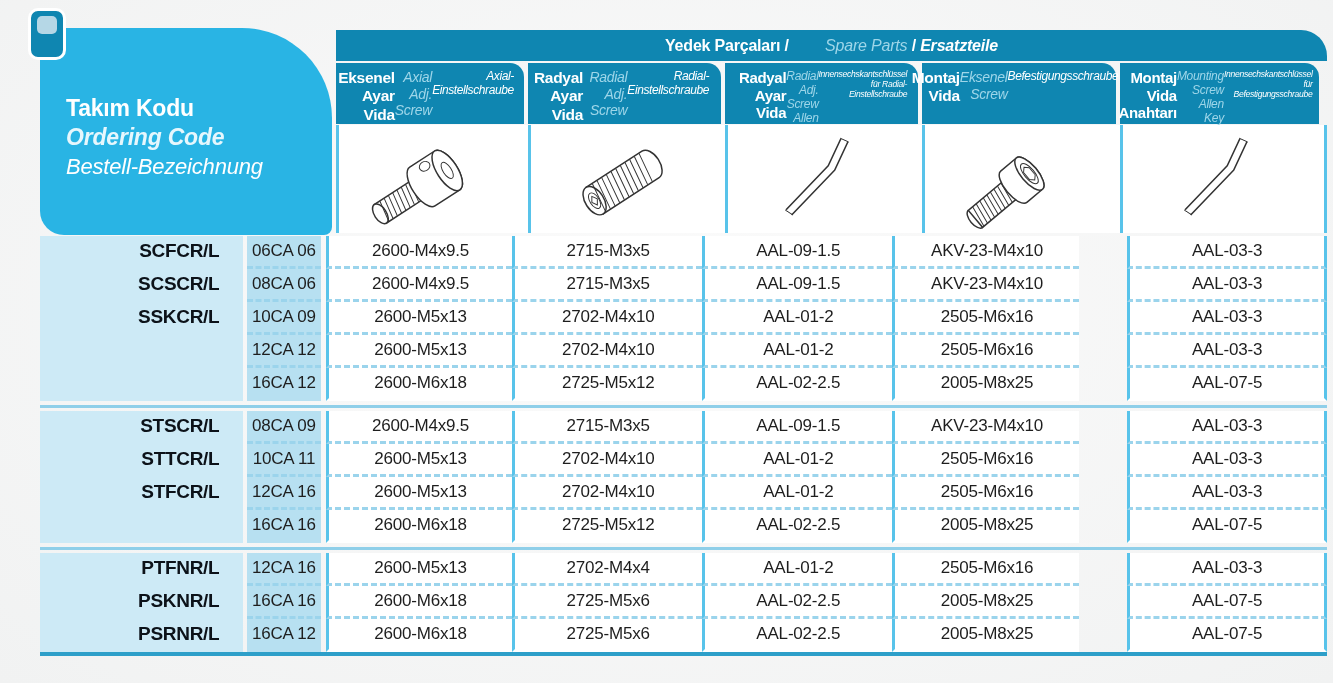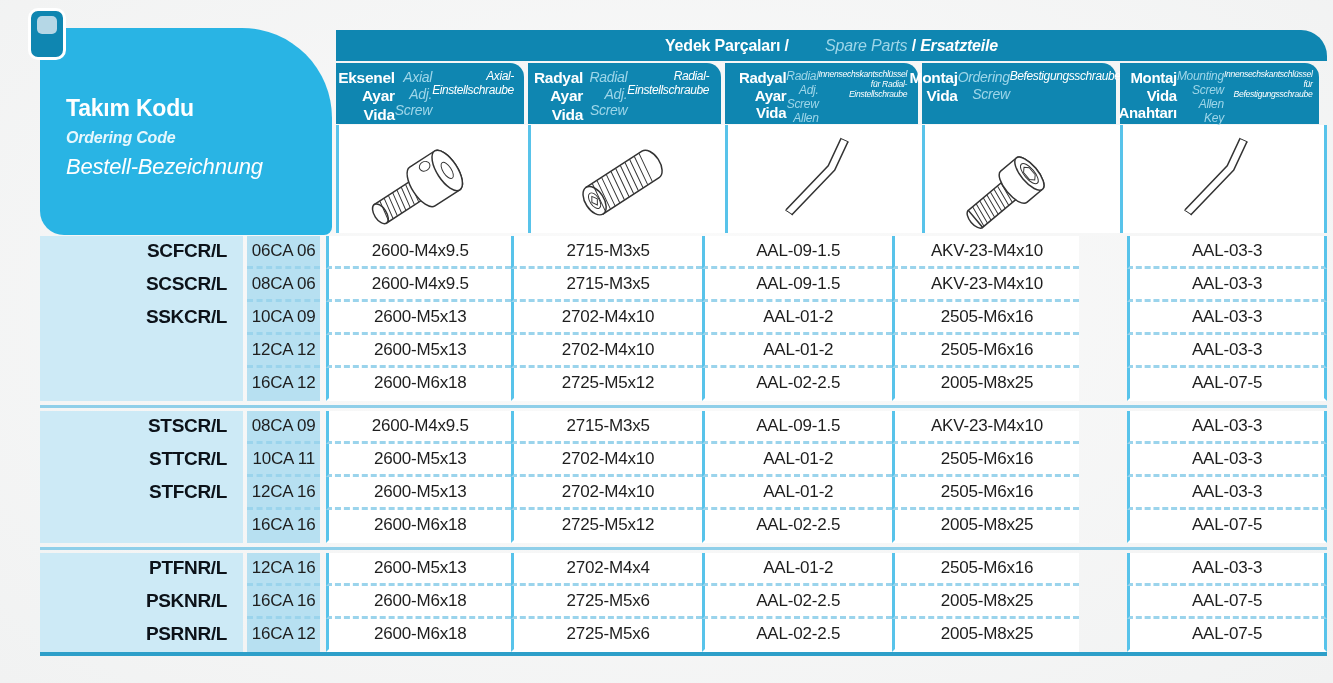--- a/index.html
+++ b/index.html
@@ -24,21 +24,21 @@
   
   .clip-tab{position:absolute;left:28px;top:8px;width:38px;height:52px;background:var(--teal);
     border:3px solid #fff;border-radius:10px;z-index:5;}
   .clip-inner{position:absolute;left:50%;top:5px;transform:translateX(-50%);width:20px;height:18px;
     background:#b5d7e6;border-radius:5px;}
 
   
   .code-box{position:absolute;left:40px;top:28px;width:292px;height:207px;background:var(--bright);
     border-radius:24px 90px 8px 24px;z-index:4;color:#fff;padding:66px 0 0 26px;}
   .cb-tr{font-size:23px;font-weight:bold;letter-spacing:-0.2px;line-height:29px;}
-  .cb-en{font-size:16px;font-weight:bold;font-style:italic;color:#e6f7fd;line-height:29px;letter-spacing:-0.2px;}
+  .cb-en{font-size:23px;font-weight:bold;font-style:italic;color:#e6f7fd;line-height:29px;letter-spacing:-0.2px;}
   .cb-de{font-size:22px;font-style:italic;line-height:29px;letter-spacing:-0.2px;}
 
   
   .band{position:absolute;left:336px;top:30px;width:991px;height:31px;background:var(--teal);
     border-radius:0 26px 0 0;display:flex;align-items:center;justify-content:center;
     font-size:16px;color:#fff;letter-spacing:-0.2px;}
   .band .tr{font-weight:600;}
   .band .sep{white-space:pre;font-weight:600;}
   .band .en{font-style:italic;color:var(--en-blue);margin-left:32px;}
   .band .de{font-style:italic;font-weight:600;}
@@ -58,21 +58,21 @@
   
   .icons{position:absolute;left:336px;top:125px;width:991px;height:108px;display:flex;}
   .icell{background:#fff;border-left:3px solid var(--vline);display:flex;align-items:center;justify-content:center;}
   .i0{width:192px}.i1{width:197px}.i2{width:197px}.i3{width:198px}.i4{width:207px;border-right:3px solid var(--vline);}
 
   
   .tbody{position:absolute;left:40px;top:236px;width:1287px;border-bottom:4px solid var(--bottomline);}
   .trow{display:flex;height:33px;}
   .cell{display:flex;align-items:center;justify-content:center;height:33px;
     font-size:17px;color:var(--ink);letter-spacing:-0.2px;border-bottom:3px solid transparent;}
-  .label-cell{width:210px;background:var(--label-bg);justify-content:flex-end;padding-right:16px;
+  .label-cell{width:210px;background:var(--label-bg);justify-content:flex-end;padding-right:24px;
     font-weight:bold;font-size:19px;color:var(--label-ink);letter-spacing:-0.3px;}
   .g4{width:4px}.g6{width:6px}
   .code-cell{width:76px;background:var(--code-bg);font-size:17px;}
   .val-cell{background:#fff;border-left:3px solid var(--vline);}
   .c0{width:192px}.c1{width:197px}.c2{width:197px}.c3{width:194px}
   .c4{width:207px;border-right:3px solid var(--vline);margin-left:48px;}
   .trow.dashed .code-cell,.trow.dashed .val-cell{border-bottom:3px dashed var(--dash);}
   .group-separator{height:10px;display:flex;align-items:center;}
   .sep-line{width:100%;height:3px;background:var(--sepline);}
 
@@ -115,21 +115,21 @@
       <div class="h-en">Radial Adj. Screw</div>
       <div class="h-de">Radial-Einstellschraube</div>
     </div>
     <div class="hcell h2 small">
       <div class="h-tr">Radyal Ayar Vida Anahtarı</div>
       <div class="h-en">Radial Adj. Screw Allen Key</div>
       <div class="h-de">Innensechskantschlüssel für Radial-Einstellschraube</div>
     </div>
     <div class="hcell h3">
       <div class="h-tr">Montaj Vida</div>
-      <div class="h-en">Ordering Screw</div>
+      <div class="h-en">Eksenel Screw</div>
       <div class="h-de">Befestigungsschraube</div>
     </div>
     <div class="hcell h4 small">
       <div class="h-tr">Montaj Vida Anahtarı</div>
       <div class="h-en">Mounting Screw Allen Key</div>
       <div class="h-de">Innensechskantschlüssel für Befestigungsschraube</div>
     </div>
   </div>
 
   <div class="icons">

